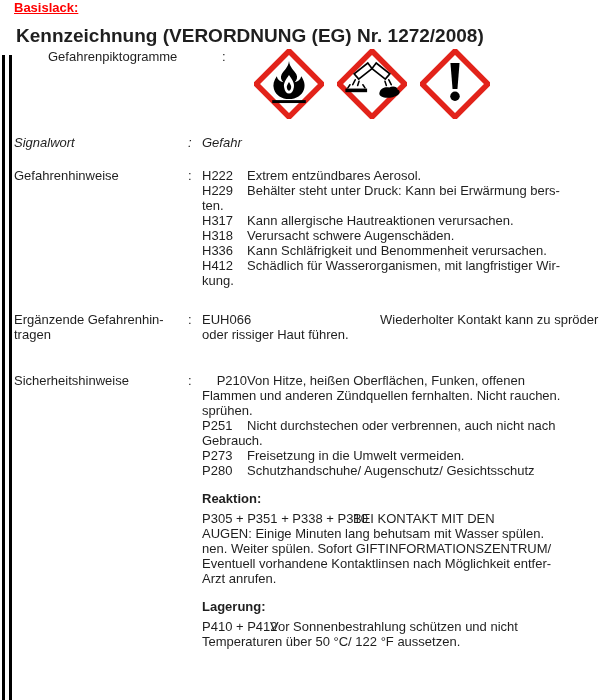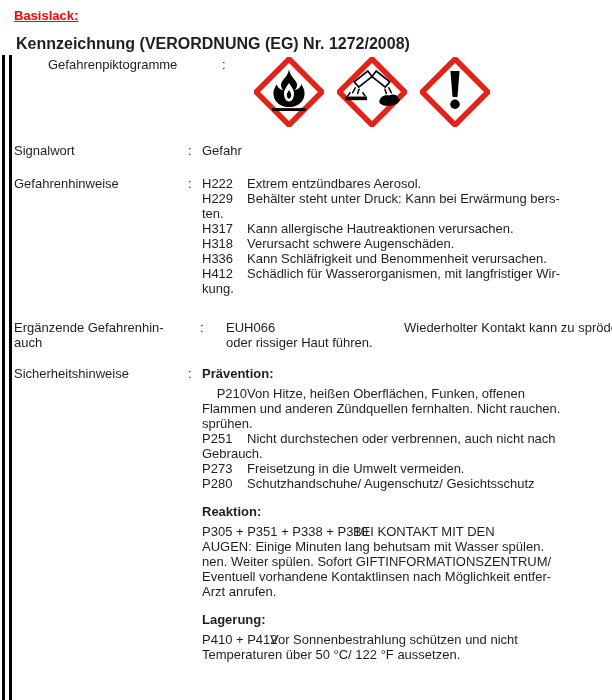--- a/index.html
+++ b/index.html
@@ -12,43 +12,43 @@
     position:relative;
     overflow:hidden;
   }
   .page { position:relative; width:612px; height:700px; }
 
   
   .change-bar { position:absolute; top:55px; bottom:0; width:3px; background:#000; }
   .change-bar.b1 { left:2px; }
   .change-bar.b2 { left:9px; }
 
-  .doc-head { padding-top:8px; }
+  .doc-head { }
   .product-label {
     margin-left:14px;
     color:#ff0000; font-weight:bold; text-decoration:underline;
     white-space:nowrap;
   }
   .section-title {
     margin-left:16px; margin-top:13px;
-    font-weight:bold; font-size:16px;
+    font-weight:bold; font-size:19px;
     white-space:nowrap;
   }
 
   .fields { margin-top:6px; }
   .field-row {
     display:grid;
     grid-template-columns:174px 14px 1fr;
     padding-left:14px;
     align-items:start;
   }
   .field-row.row-0 { margin-bottom:16px;padding-left:48px; }
-  .field-row.row-1 { margin-bottom:18px; }
+  .field-row.row-1 { margin-bottom:18px;font-style:italic; }
   .field-row.row-2 { margin-bottom:24px; }
-  .field-row.row-3 { margin-bottom:16px;gap:12px; }
+  .field-row.row-3 { margin-bottom:31px; }
 
   .cell-label .lab-line { white-space:nowrap; }
   .cell-colon { text-align:left; }
   .cell-value { min-width:0; }
 
   .tline { white-space:nowrap; }
   .tline .code { display:inline-block; white-space:nowrap; }
   .tline .txt { white-space:nowrap; }
 
   .group-heading { font-weight:bold; margin:13px 0 5px 0; white-space:nowrap; }
@@ -132,35 +132,34 @@
           <div class="tline"><span class="code" style="width: 45px;">H317</span><span class="txt">Kann allergische Hautreaktionen verursachen.</span></div>
           <div class="tline"><span class="code" style="width: 45px;">H318</span><span class="txt">Verursacht schwere Augenschäden.</span></div>
           <div class="tline"><span class="code" style="width: 45px;">H336</span><span class="txt">Kann Schläfrigkeit und Benommenheit verursachen.</span></div>
           <div class="tline"><span class="code" style="width: 45px;">H412</span><span class="txt">Schädlich für Wasserorganismen, mit langfristiger Wir-</span></div>
           <div class="tline">kung.</div>
         </div>
       </div>
       <div class="field-row row-3">
         <div class="cell-label">
           <div class="lab-line">Ergänzende Gefahrenhin-</div>
-          <div class="lab-line">auch</div>
+          <div class="lab-line">tragen</div>
         </div>
         <div class="cell-colon">:</div>
         <div class="cell-value">
           <div class="tline"><span class="code" style="width: 178px;">EUH066</span><span class="txt">Wiederholter Kontakt kann zu spröder</span></div>
           <div class="tline">oder rissiger Haut führen.</div>
         </div>
       </div>
       <div class="field-row row-4">
         <div class="cell-label">
           <div class="lab-line">Sicherheitshinweise</div>
         </div>
         <div class="cell-colon">:</div>
         <div class="cell-value">
-          <div class="group-heading first">Prävention:</div>
           <div class="tline"><span class="code" style="width: 45px; text-align: right;">P210</span><span class="txt">Von Hitze, heißen Oberflächen, Funken, offenen</span></div>
           <div class="tline">Flammen und anderen Zündquellen fernhalten. Nicht rauchen.</div>
           <div class="tline">sprühen.</div>
           <div class="tline"><span class="code" style="width: 45px;">P251</span><span class="txt">Nicht durchstechen oder verbrennen, auch nicht nach</span></div>
           <div class="tline">Gebrauch.</div>
           <div class="tline"><span class="code" style="width: 45px;">P273</span><span class="txt">Freisetzung in die Umwelt vermeiden.</span></div>
           <div class="tline"><span class="code" style="width: 45px;">P280</span><span class="txt">Schutzhandschuhe/ Augenschutz/ Gesichtsschutz</span></div>
           <div class="group-heading">Reaktion:</div>
           <div class="tline"><span class="code" style="width: 151px;">P305 + P351 + P338 + P310</span><span class="txt">BEI KONTAKT MIT DEN</span></div>
           <div class="tline">AUGEN: Einige Minuten lang behutsam mit Wasser spülen.</div>

